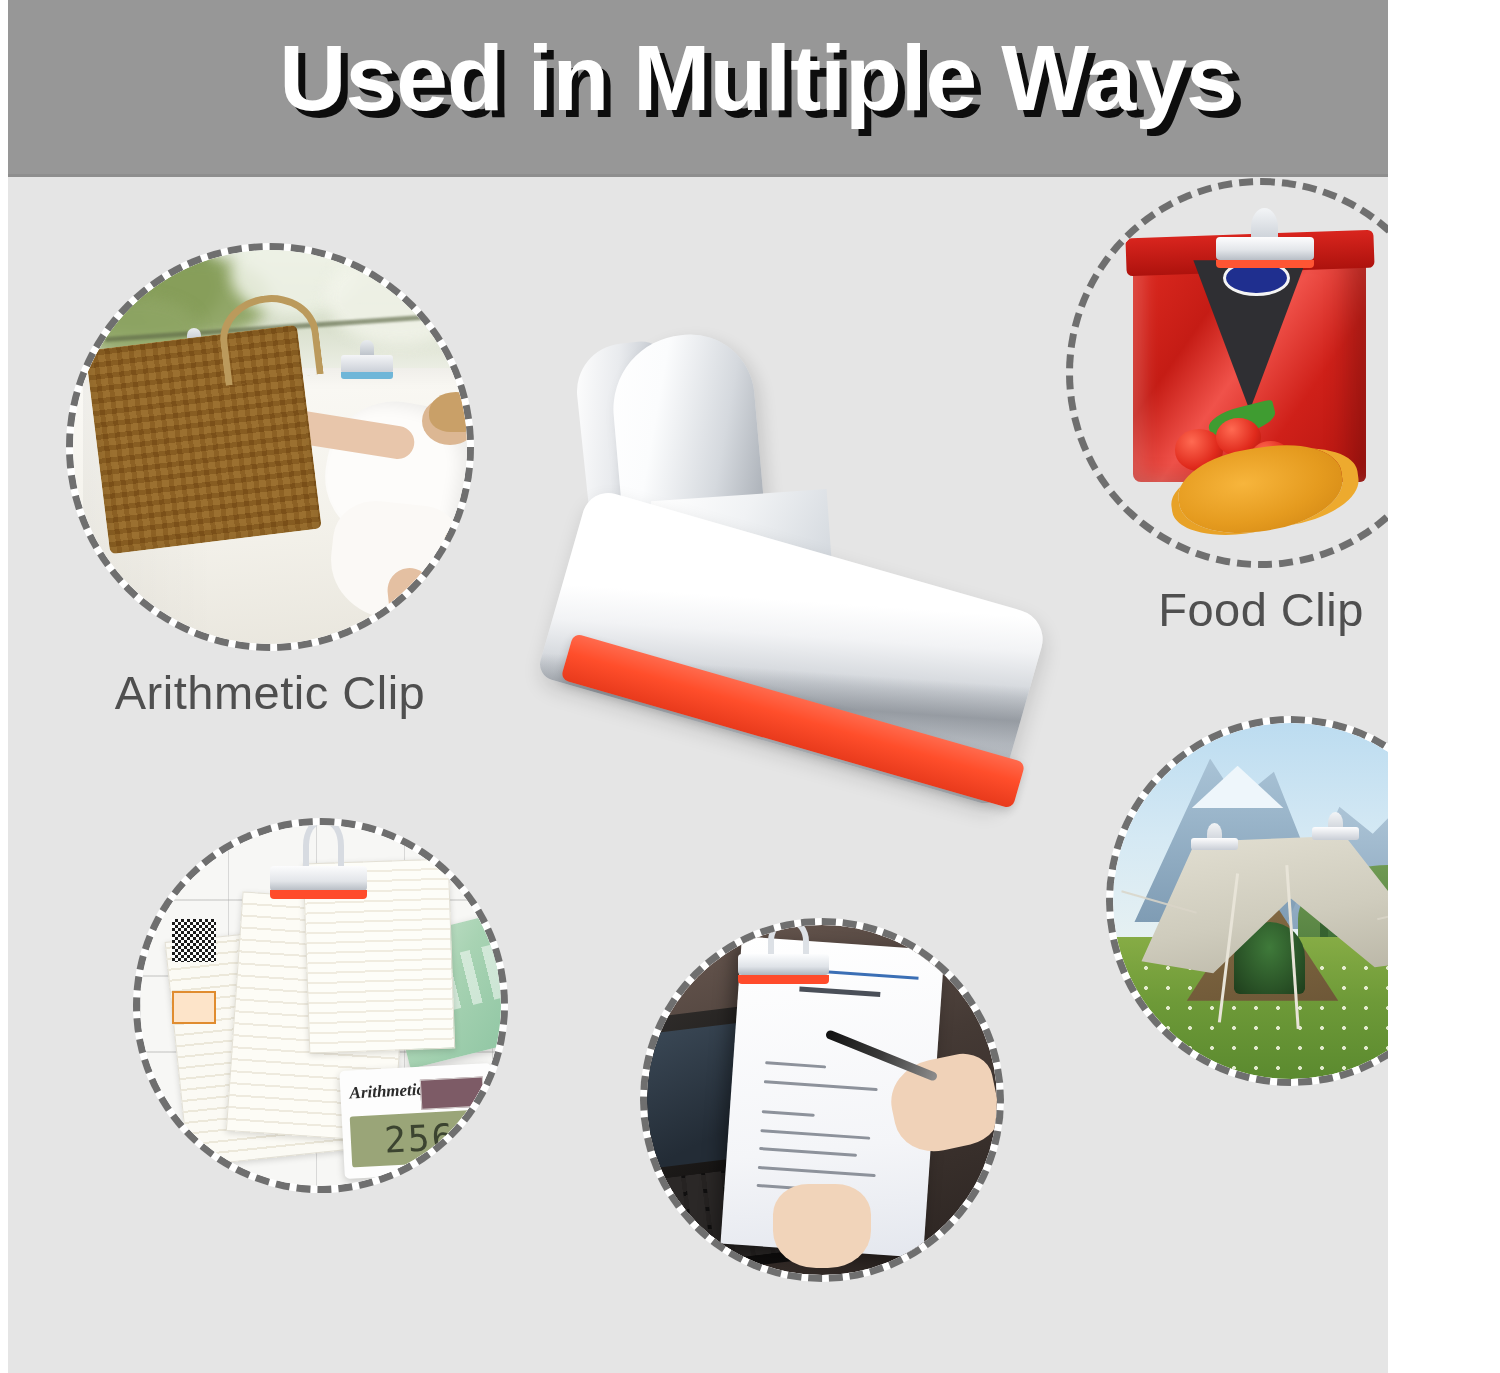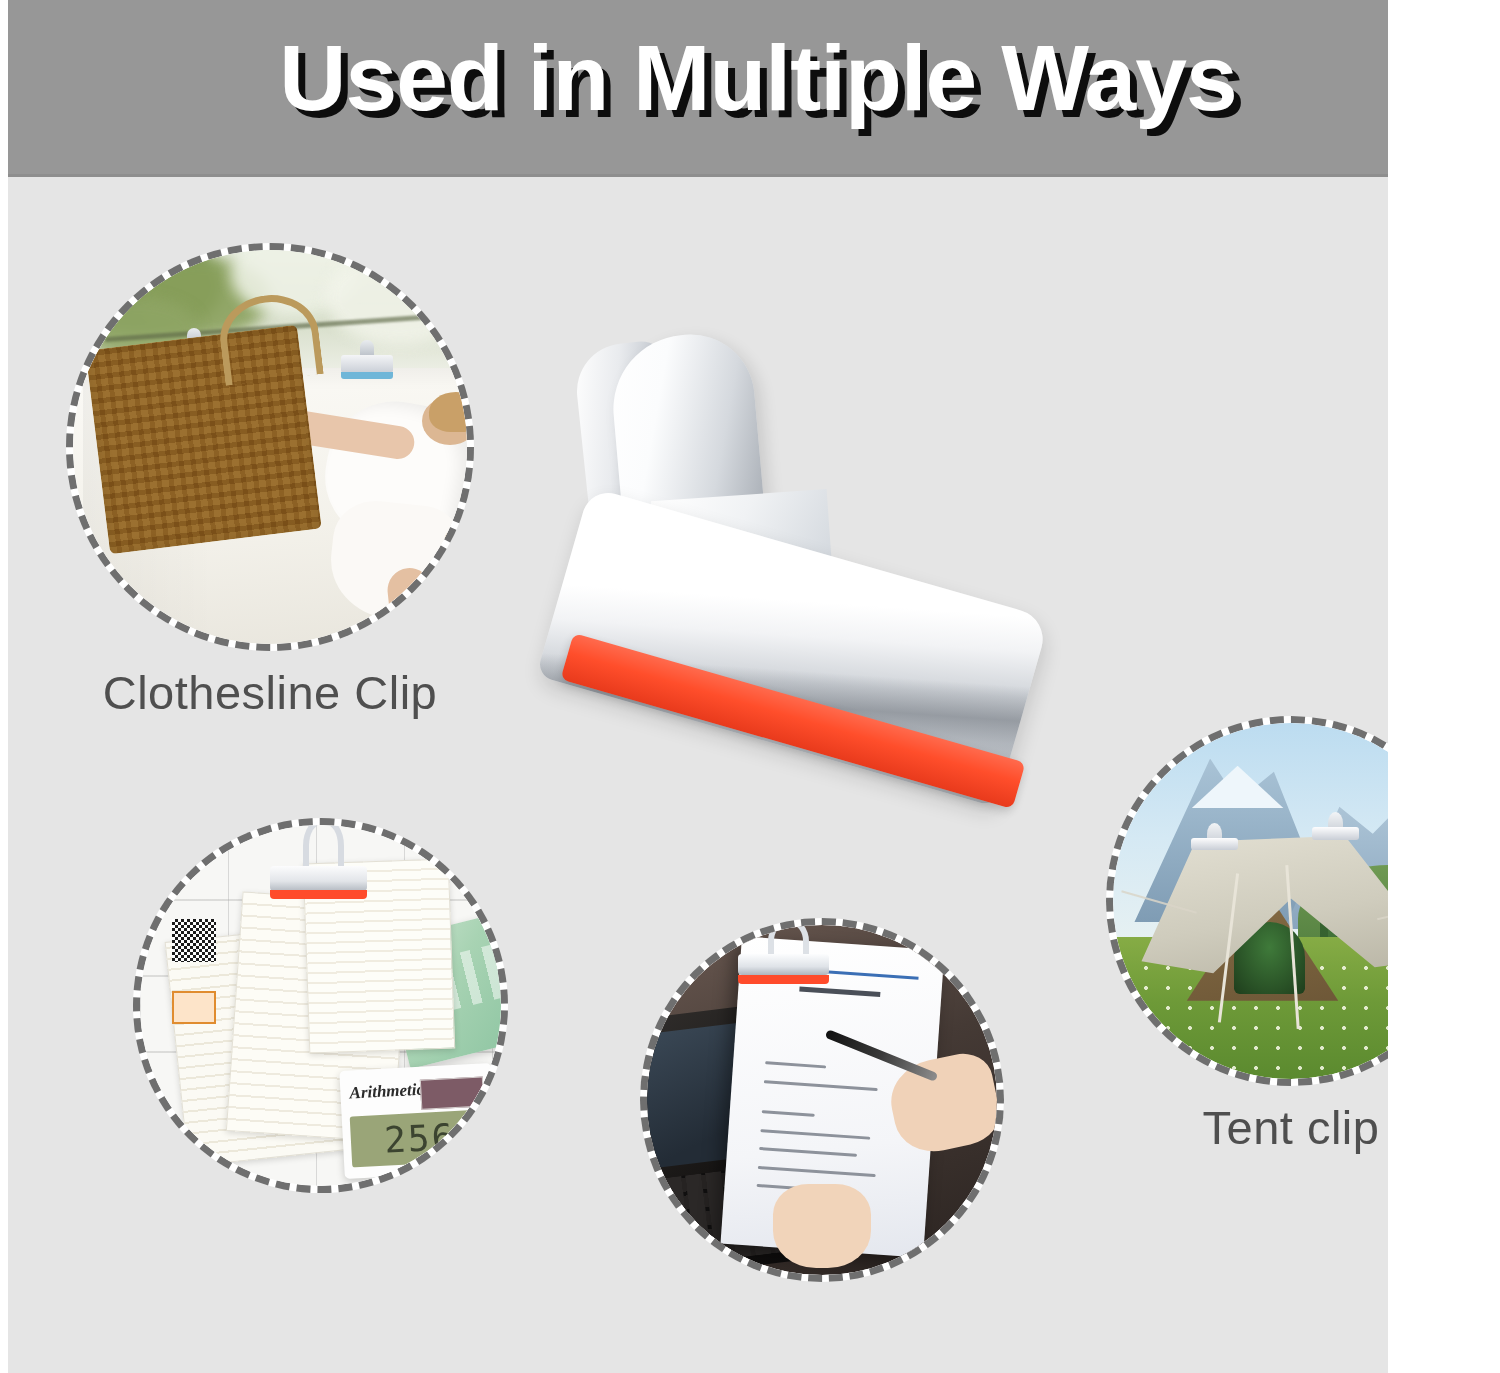--- a/index.html
+++ b/index.html
@@ -397,23 +397,47 @@
             <div class="cl-arm"></div>
             <div class="cl-head"></div>
             <div class="cl-hair"></div>
             <div class="cl-leg"></div>
             <div class="cl-child"></div>
           </div>
           <div class="cl-basket"></div>
         </div>
       </div>
     </div>
-    <div class="feature-label">Clothesline Clip</div>
-  </div>
-
+    <div class="feature-label">Arithmetic Clip</div>
+  </div>
+
+  <div class="feature" id="feature-food">
+    <div class="circle">
+      <div class="circle-inner">
+        <div class="scene">
+          <div class="fd-bag"></div>
+          <div class="fd-bag-top"></div>
+          <div class="fd-vwin-edge"></div>
+          <div class="fd-vwin"></div>
+          <div class="fd-oval"></div>
+          <div class="fd-leaf"></div>
+          <div class="fd-tomato fd-t1"></div>
+          <div class="fd-tomato fd-t2"></div>
+          <div class="fd-tomato fd-t3"></div>
+          <div class="fd-chips"></div>
+          <div class="fd-clip">
+            <div class="neck"></div>
+              <div class="plate"></div>
+              <div class="grip"></div>
+          </div>
+        </div>
+      </div>
+    </div>
+    <div class="feature-label">Food Clip</div>
+  </div>
 
   <div class="feature" id="feature-bills">
     <div class="circle">
       <div class="circle-inner">
         <div class="scene">
           <div class="bl-bg"></div>
           <div class="bl-grid"></div>
           <div class="bl-money"></div>
           <div class="bl-receipt bl-r1"></div>
           <div class="bl-receipt bl-r2"></div>
@@ -493,16 +517,15 @@
             <div class="neck"></div>
               <div class="plate"></div>
           </div>
           <div class="tn-clip tn-c2">
             <div class="neck"></div>
               <div class="plate"></div>
           </div>
         </div>
       </div>
     </div>
-    <div class="feature-label">Tent clip</div>
   </div>
 
 </div>
 
 </body></html>

